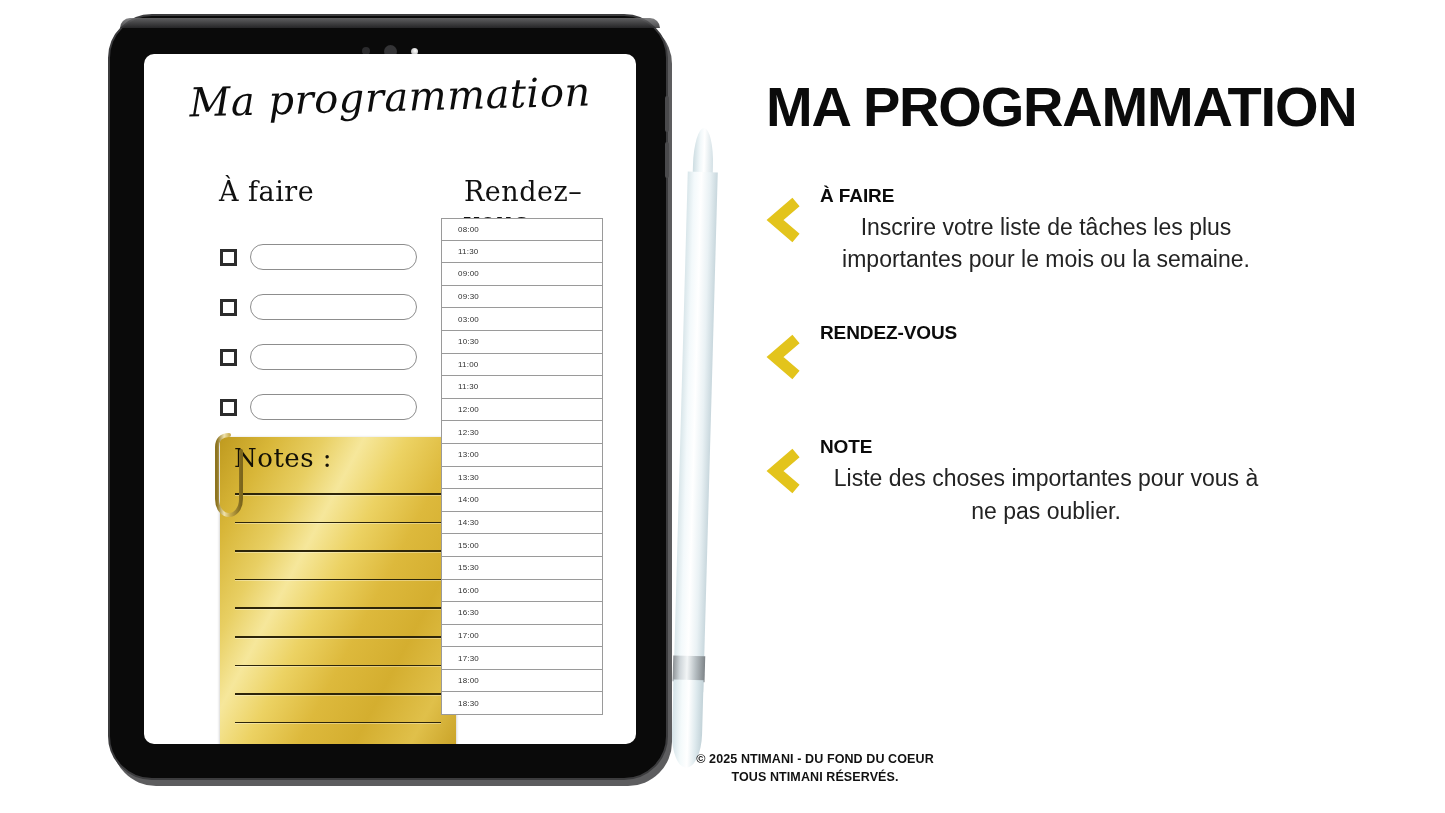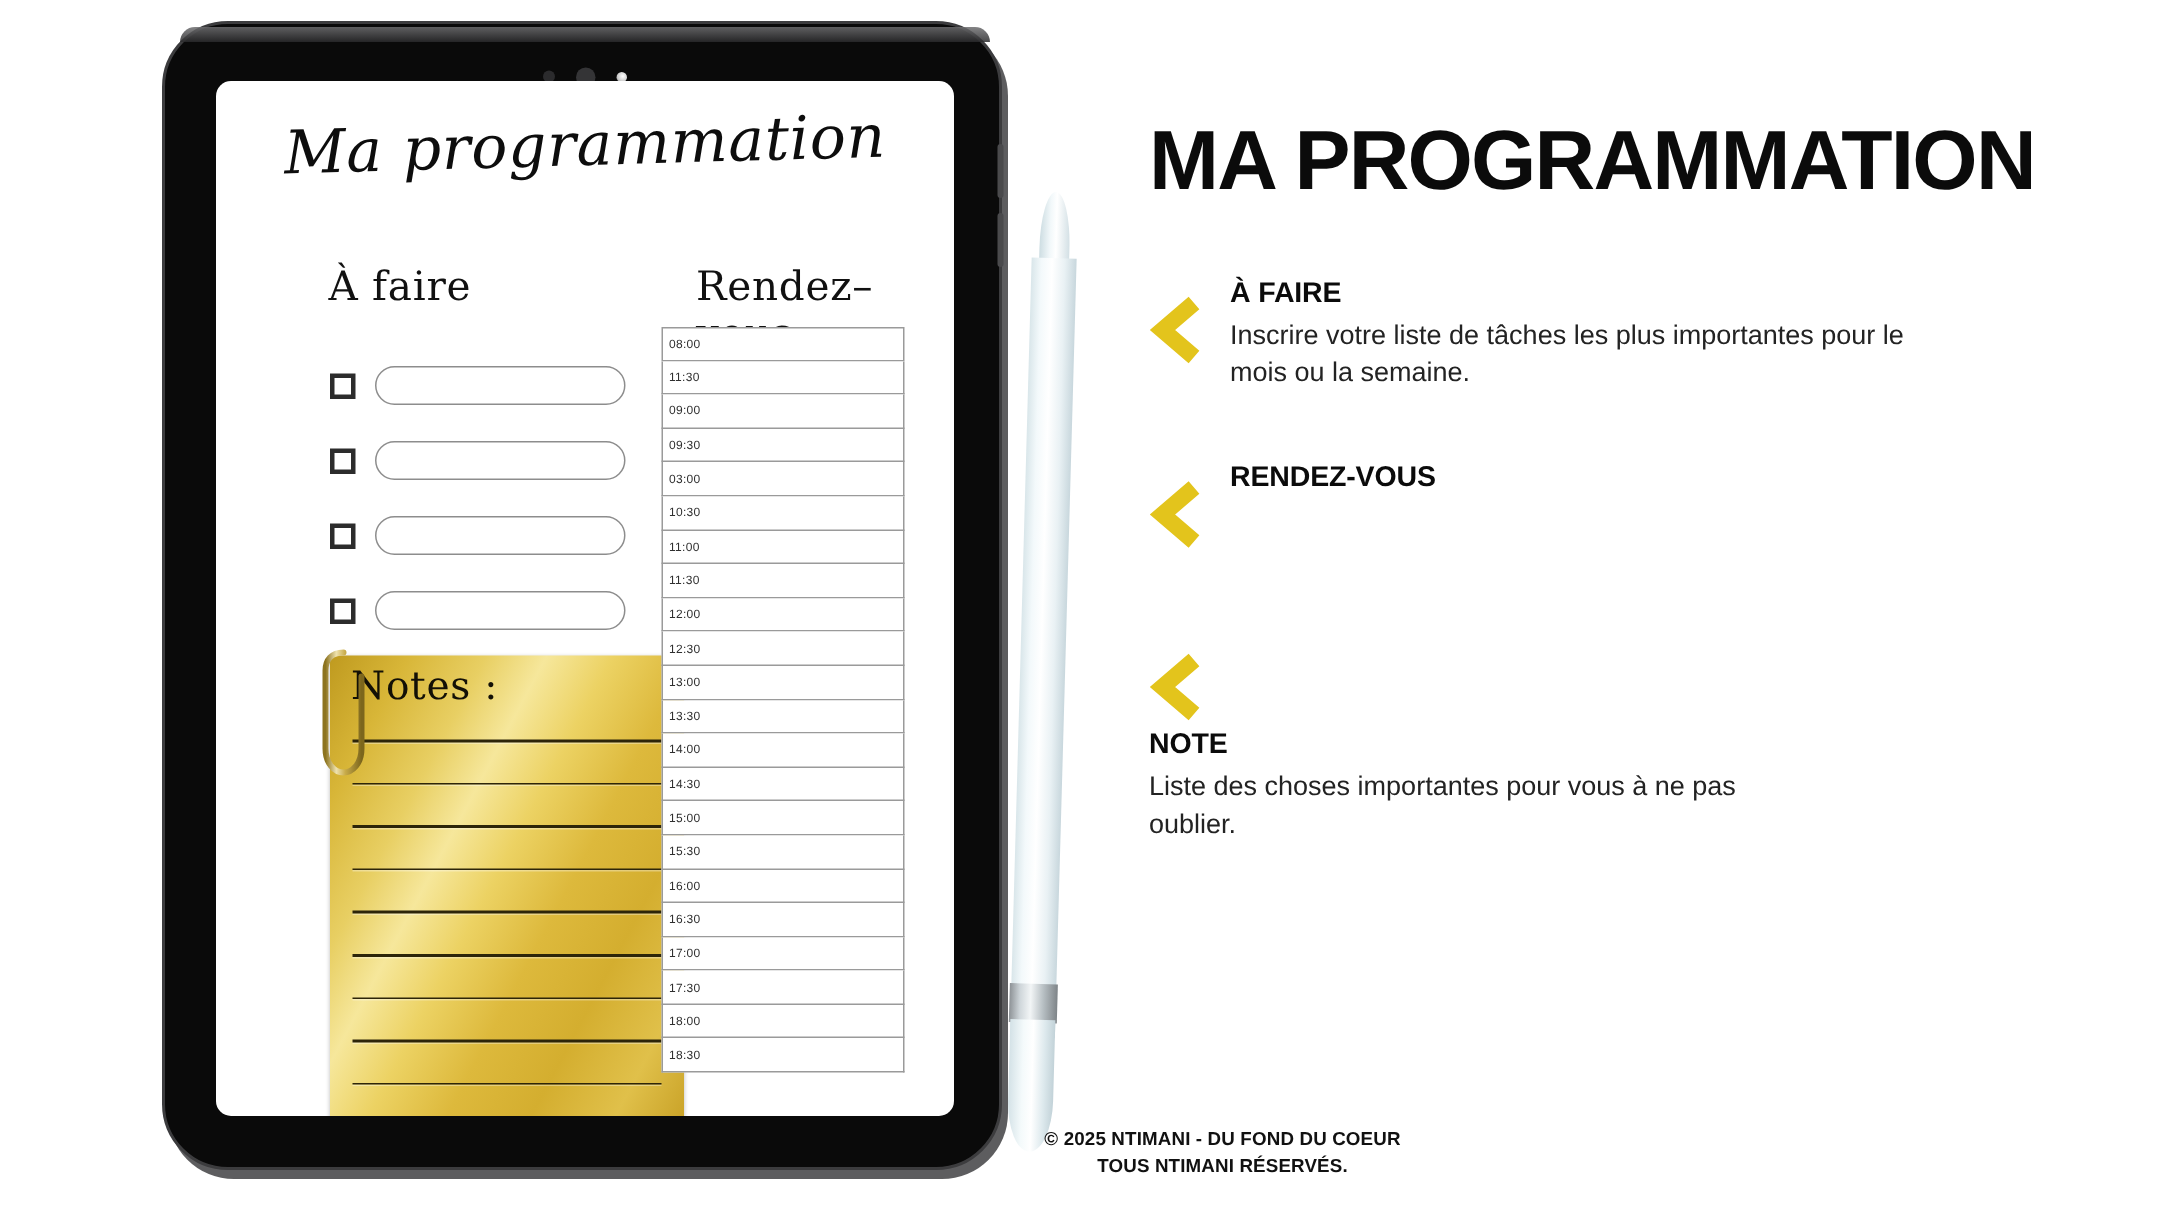--- a/index.html
+++ b/index.html
@@ -99,21 +99,21 @@
   .note-line { height: 1.6px; background: #2d2509; margin-bottom: 27px;
                box-shadow: 0 1px 0 rgba(255,255,255,.35); }
   .clip {
     position: absolute; left: -8px; top: -8px; width: 34px; height: 92px;
   }
 
   
   .appt { position: absolute; left: 297px; top: 164px; width: 162px; }
   .appt-row {
     height: 22.6px; border: 1px solid #9a9a9a; border-top: none;
-    display: flex; align-items: center; padding-left: 4px; background: #fff;
+    display: flex; align-items: center; padding-left: 16px; background: #fff;
   }
   .appt-row:first-child { border-top: 1px solid #9a9a9a; }
   .appt-time { font-size: 8px; color: #2f2f2f; font-family: "Liberation Sans", sans-serif;
                letter-spacing: .2px; }
 
   
   .stylus {
     position: absolute; left: 683px; top: 128px; width: 40px; height: 630px;
     transform: rotate(1.6deg); transform-origin: 50% 0%;
   }
@@ -144,21 +144,21 @@
     line-height: 1.05;
   }
   .sections { margin-top: 48px; }
   .section { display: flex; align-items: flex-start; margin-bottom: 46px; }
   .chev { flex: none; width: 54px; padding-top: 12px; }
   .sec-body { padding-top: 0px; }
   .sec-title {
     font-weight: 700; font-size: 19px; letter-spacing: -.1px; color: #0b0b0b; margin-bottom: 4px;
   }
   .sec-text {
-    font-size: 18px; line-height: 1.42; color: #232323; max-width: 452px;
+    font-size: 23px; line-height: 1.42; color: #232323; max-width: 452px; text-align: center;
   }
 
   .footer {
     position: absolute; left: 600px; top: 750px; width: 430px; text-align: center;
     font-weight: 700; font-size: 12.5px; letter-spacing: .1px; color: #111; line-height: 1.45;
   }
 </style>
 </head>
 <body>
 
@@ -332,21 +332,21 @@
         <div class="chev">
           <svg width="38" height="46" viewBox="0 0 38 46">
             <polyline points="30,5 9,23 30,41" fill="none" stroke="#E3C41C" stroke-width="11" stroke-linecap="butt" stroke-linejoin="miter"></polyline>
           </svg>
         </div>
         <div class="sec-body">
           <div class="sec-title">RENDEZ-VOUS</div>
         </div>
       </div>
 
-      <div class="section" style="margin-bottom:12px;flex-direction:column;">
+      <div class="section" style="margin-bottom:12px;">
         <div class="chev">
           <svg width="38" height="46" viewBox="0 0 38 46">
             <polyline points="30,5 9,23 30,41" fill="none" stroke="#E3C41C" stroke-width="11" stroke-linecap="butt" stroke-linejoin="miter"></polyline>
           </svg>
         </div>
         <div class="sec-body">
           <div class="sec-title">NOTE</div>
           <div class="sec-text">Liste des choses importantes pour vous à ne pas oublier.</div>
         </div>
       </div>

